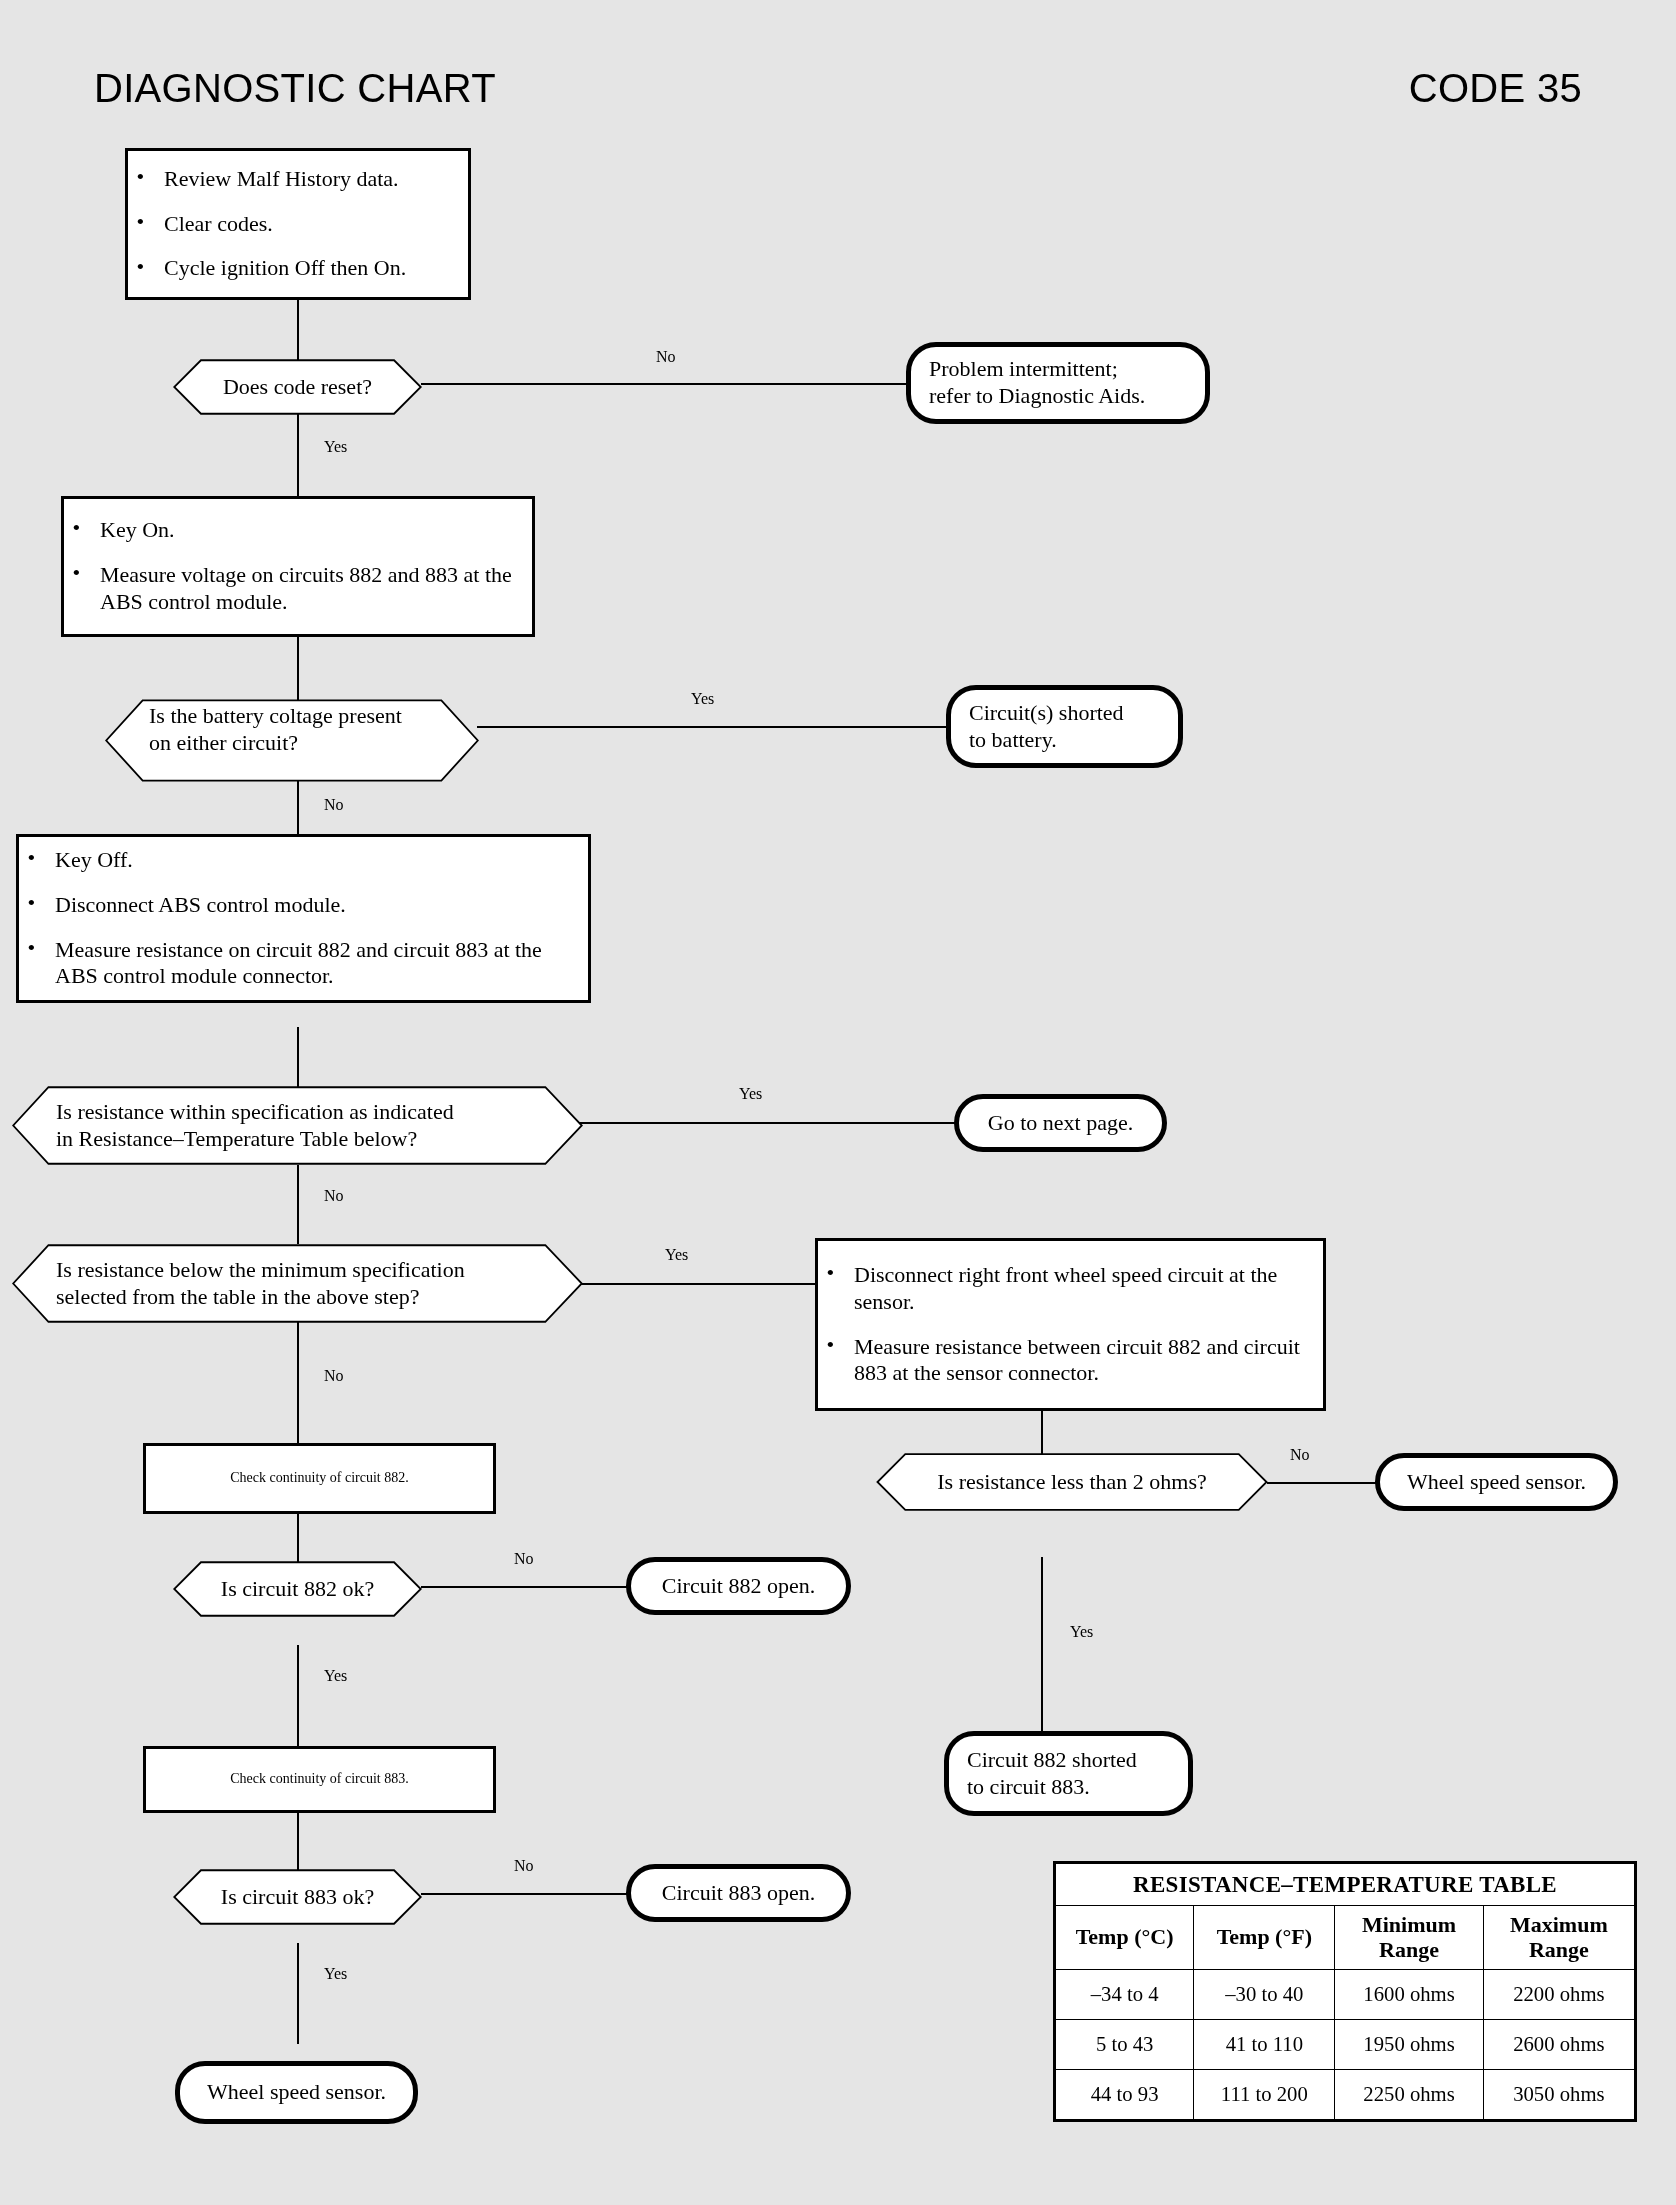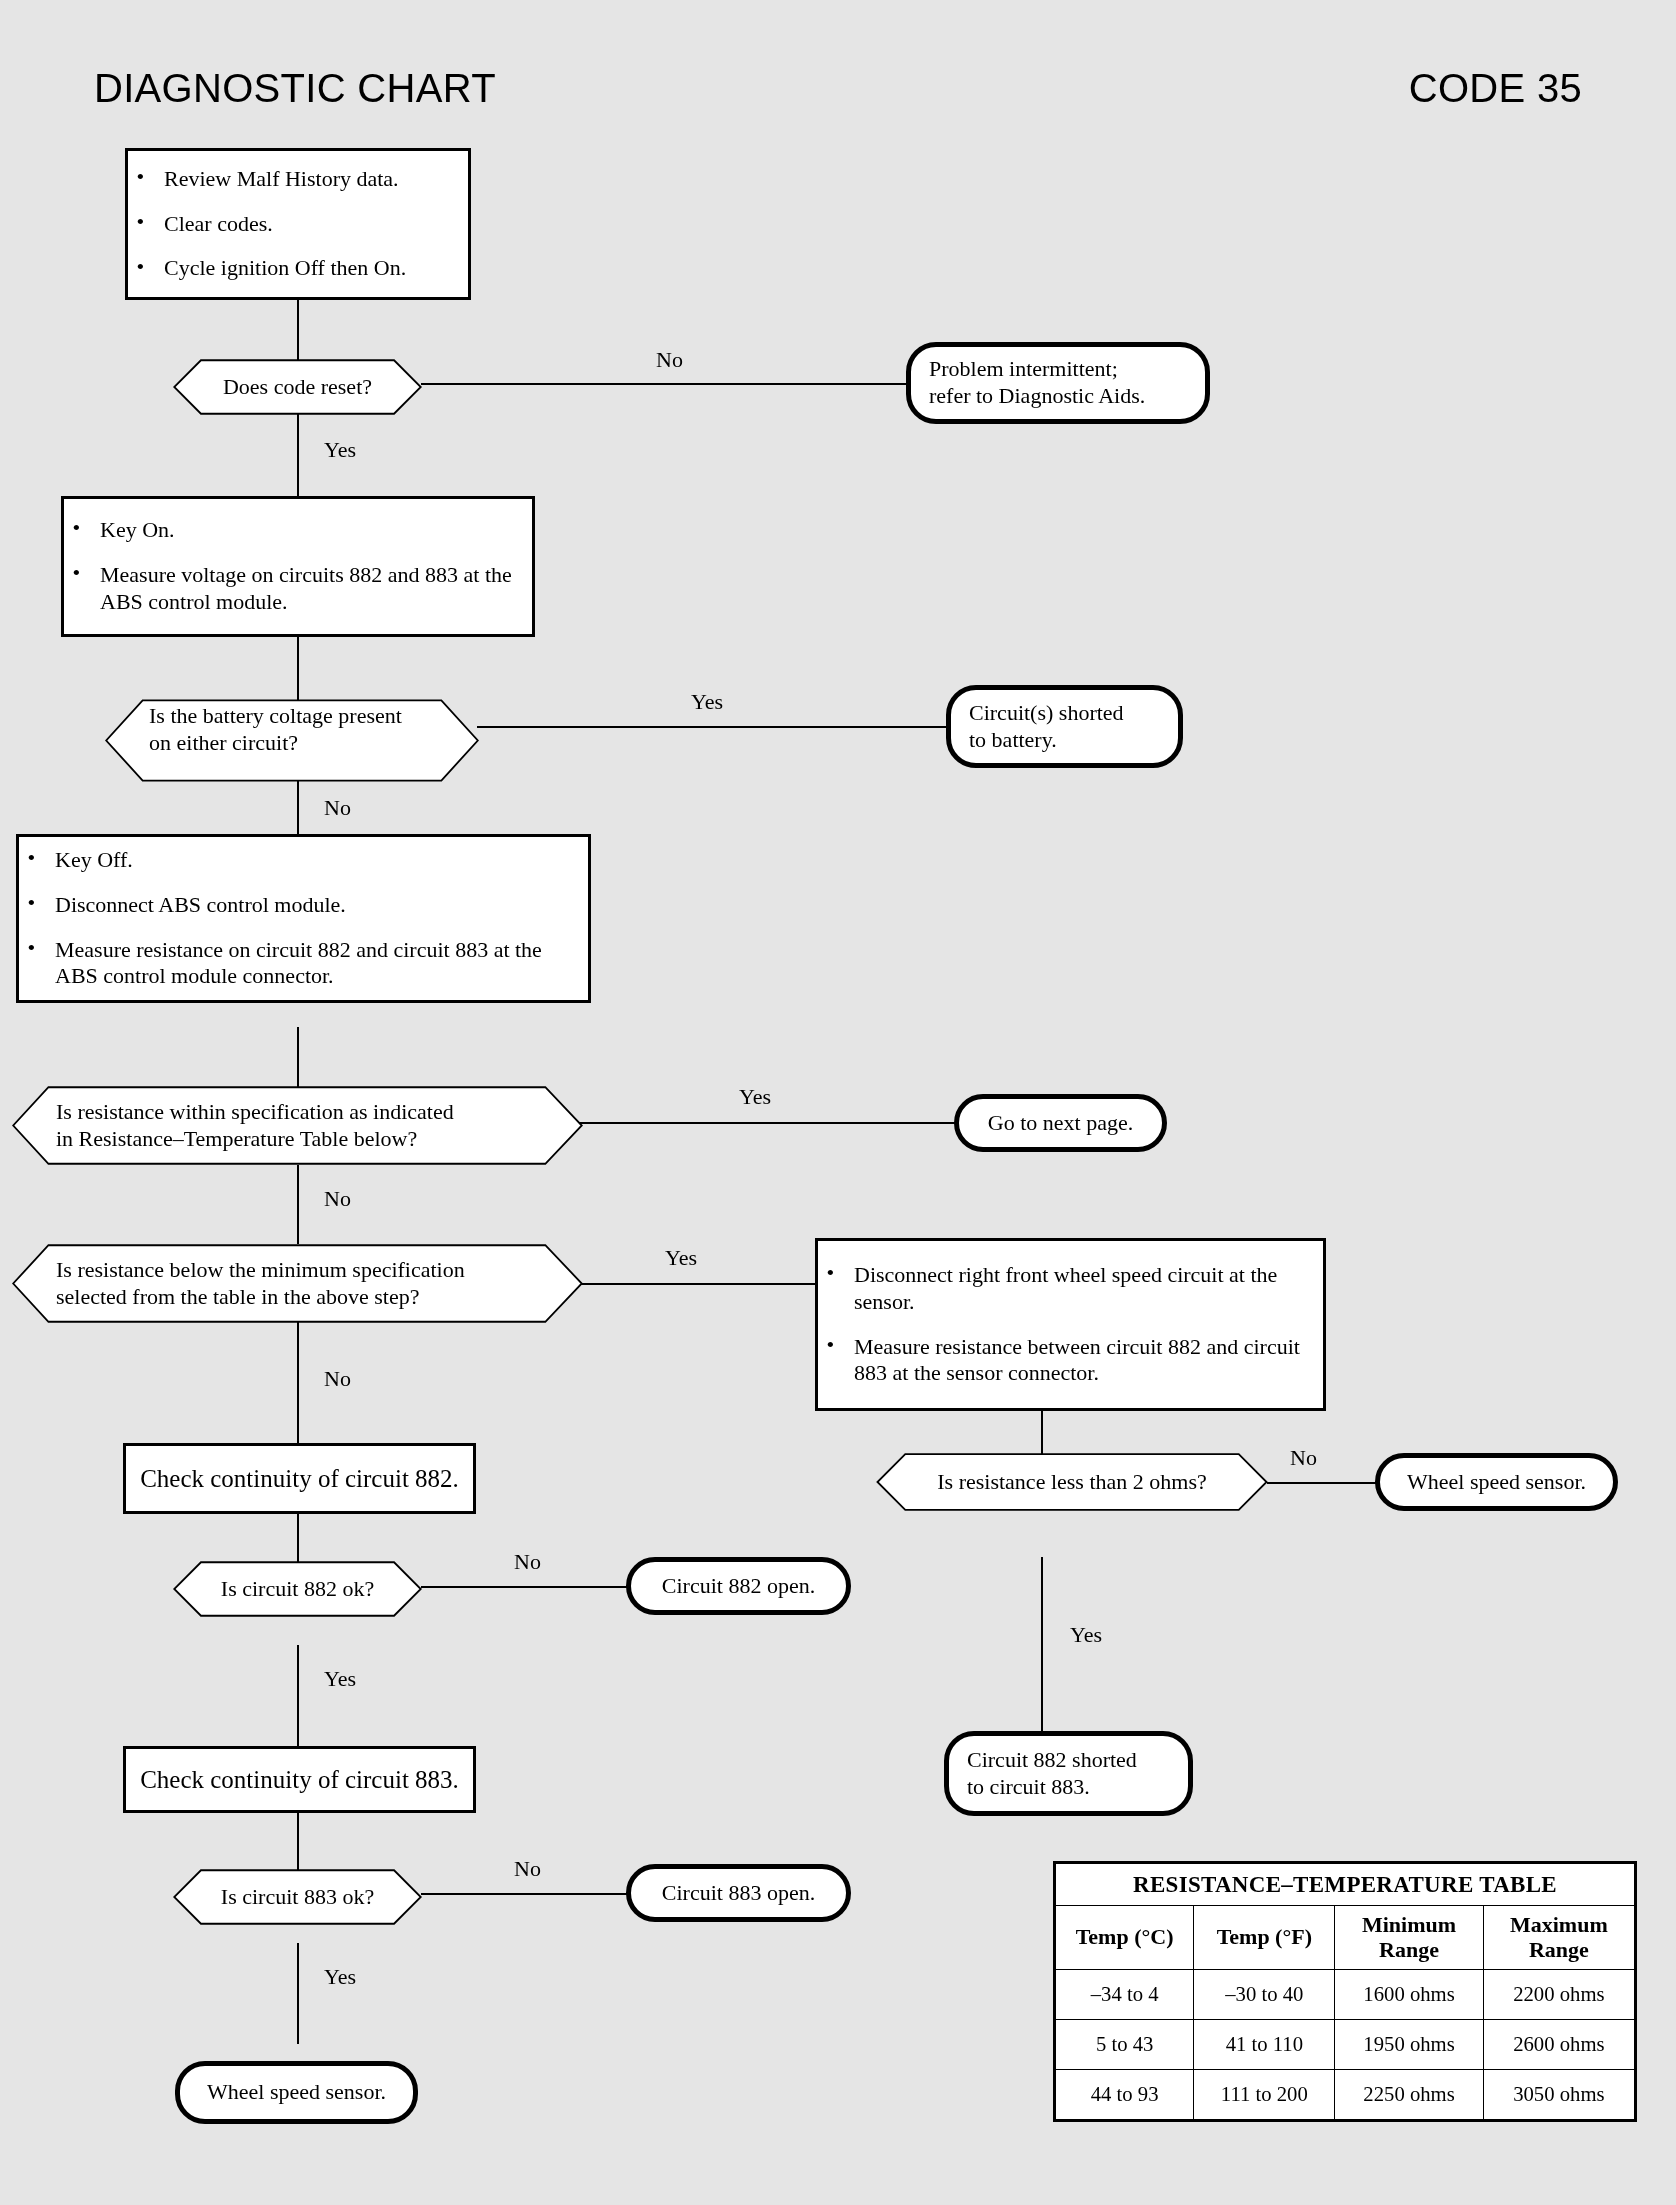--- a/index.html
+++ b/index.html
@@ -60,23 +60,24 @@
     position: absolute;
     left: 8.5px;
     top: -1.8px;
     font-size: 22px;
     line-height: 1.22;
   }
   .proc-simple {
     display: flex;
     align-items: center;
     justify-content: center;
-    font-size: 25px;
+    font-size: 14px;
     text-align: center;
     line-height: 1.2;
+    margin-left: 20px;
   }
 
   
   .term {
     border: 5.5px solid #000;
     border-radius: 30px;
     background: #fff;
     display: flex;
     align-items: center;
     padding: 0 18px;
@@ -109,21 +110,21 @@
   .ln {
     position: absolute;
     background: #000;
   }
   .vln { width: 1.8px; }
   .hln { height: 1.8px; }
 
   
   .blabel {
     position: absolute;
-    font-size: 22px;
+    font-size: 16px;
     line-height: 1;
     white-space: nowrap;
   }
 
   
   #rt-table {
     position: absolute;
     border-collapse: collapse;
     background: #fff;
     border: 3.6px solid #000;

